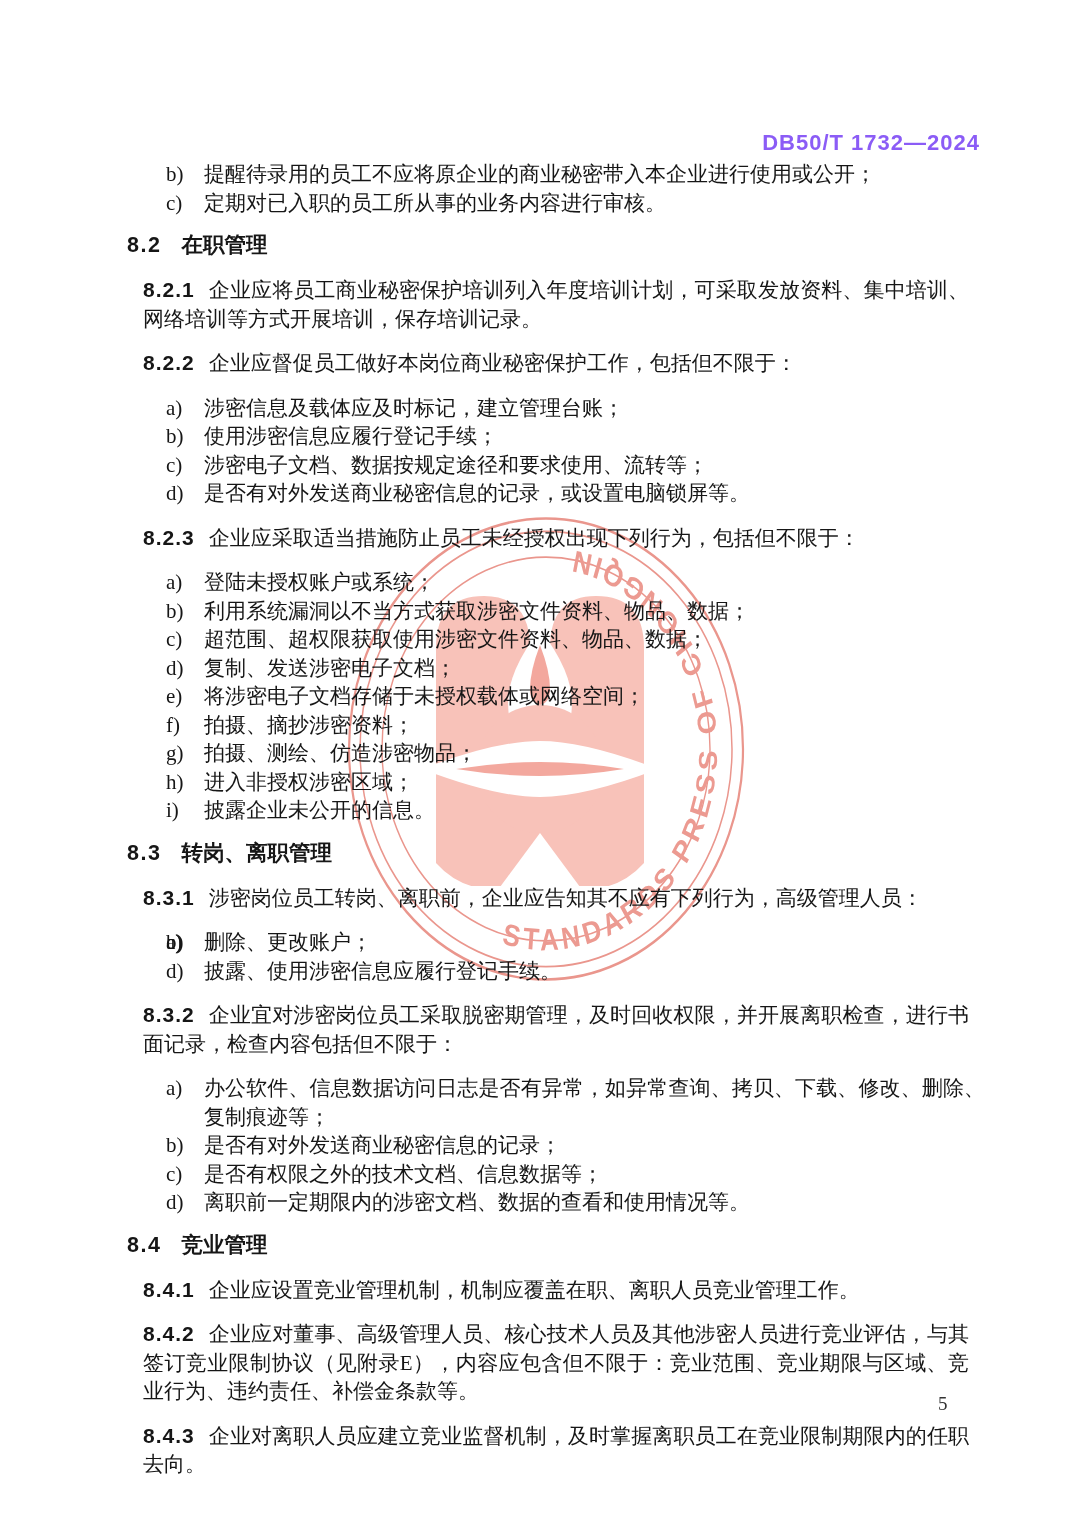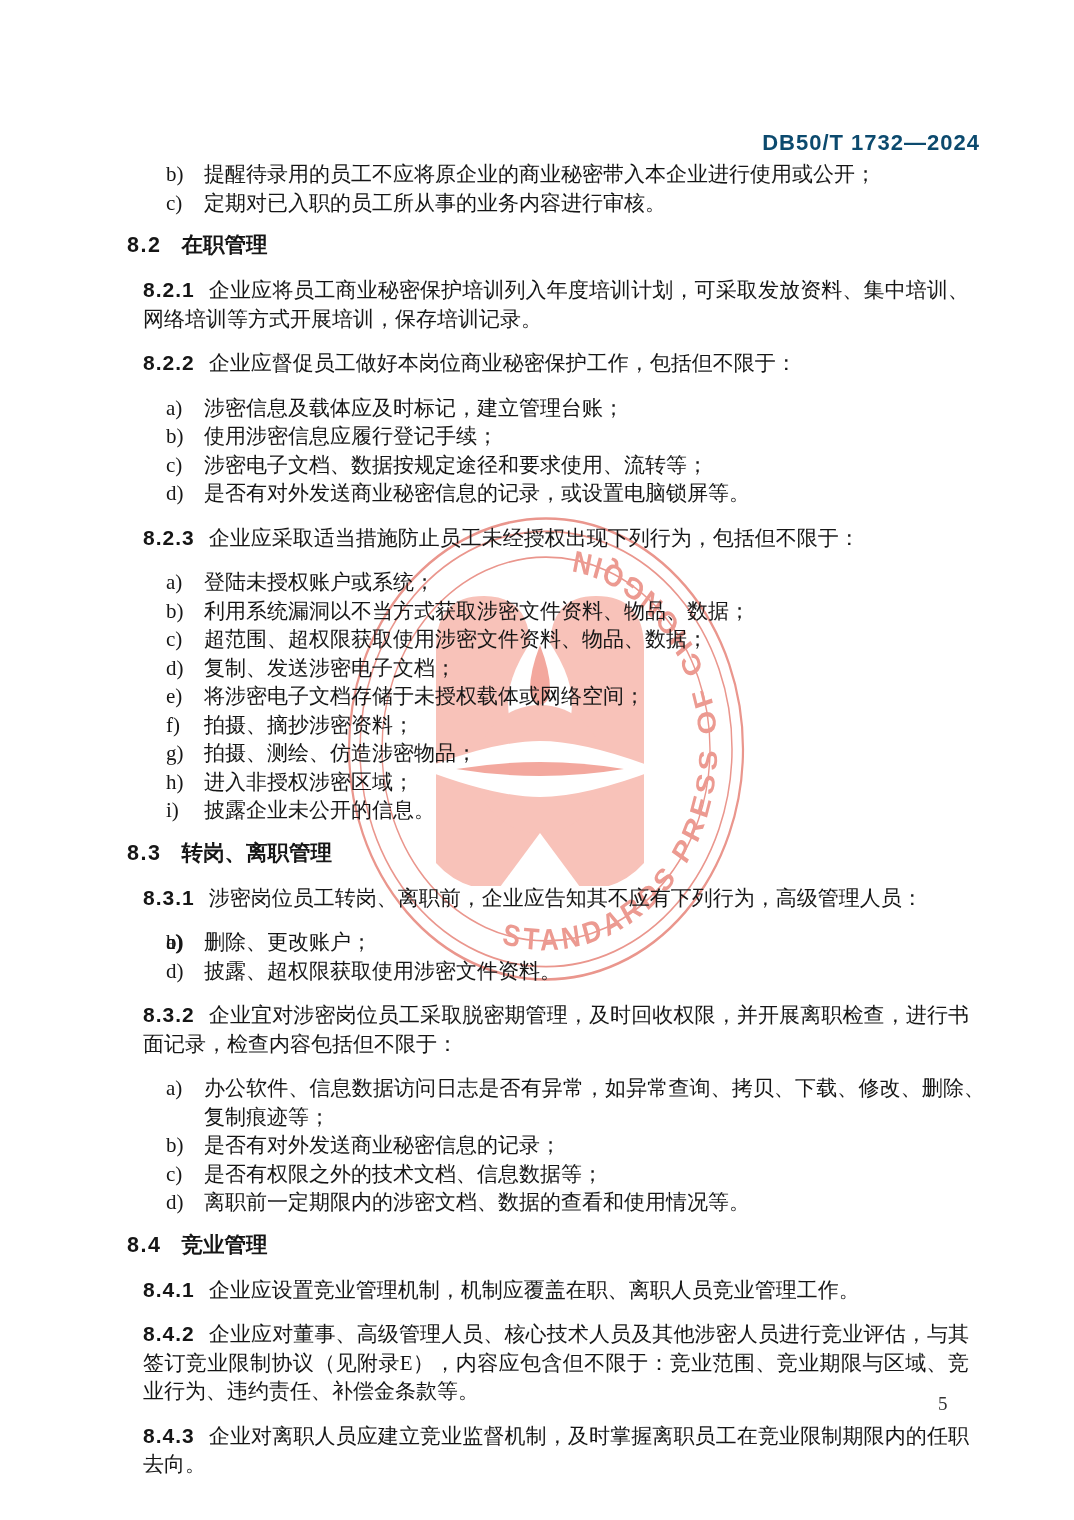--- a/index.html
+++ b/index.html
@@ -5,21 +5,21 @@
   html,body { margin:0; padding:0; background:#ffffff; }
   .page {
     position:relative; width:1074px; height:1520px; background:#ffffff;
     overflow:hidden;
     font-family:"Liberation Serif","DejaVu Serif",serif;
     color:#161616;
   }
   .doc-code {
     position:absolute; top:130px; right:94px;
     font-family:"Liberation Sans","DejaVu Sans",sans-serif;
-    font-weight:bold; font-size:22px; letter-spacing:1px; color:#0c4a6e;
+    font-weight:bold; font-size:22px; letter-spacing:1px; color:#8b5cf6;
   }
   .watermark { position:absolute; left:296px; top:469px; width:500px; height:560px; z-index:0; }
   .content {
     position:absolute; left:127px; top:160px; width:858px; z-index:1;
     font-size:21px; line-height:28.5px; text-align:justify;
   }
   .clause { margin:16px; }
   .clause .num {
     font-family:"Liberation Sans","DejaVu Sans",sans-serif;
     font-weight:bold; letter-spacing:1px; margin-right:14px; white-space:nowrap;
@@ -103,21 +103,21 @@
         <div class="li"><span class="label">g)</span><span class="txt">拍摄、测绘、仿造涉密物品；</span></div>
         <div class="li"><span class="label">h)</span><span class="txt">进入非授权涉密区域；</span></div>
         <div class="li"><span class="label">i)</span><span class="txt">披露企业未公开的信息。</span></div>
       </div>
       <div class="sec-heading"><span class="sec-num">8.3</span><span class="sec-title">转岗、离职管理</span></div>
       <p class="clause"><span class="num">8.3.1</span><span class="txt">涉密岗位员工转岗、离职前，企业应告知其不应有下列行为，高级管理人员：</span></p>
       <div class="list">
         <div class="li"><span class="label">a)</span></div>
         <div class="li"><span class="label">b)</span></div>
         <div class="li"><span class="label">c)</span><span class="txt">删除、更改账户；</span></div>
-        <div class="li"><span class="label">d)</span><span class="txt">披露、超权限获取使用涉密文件资料。</span></div>
+        <div class="li"><span class="label">d)</span><span class="txt">披露、使用涉密信息应履行登记手续。</span></div>
       </div>
       <p class="clause"><span class="num">8.3.2</span><span class="txt">企业宜对涉密岗位员工采取脱密期管理，及时回收权限，并开展离职检查，进行书面记录，检查内容包括但不限于：</span></p>
       <div class="list">
         <div class="li"><span class="label">a)</span><span class="txt">办公软件、信息数据访问日志是否有异常，如异常查询、拷贝、下载、修改、删除、复制痕迹等；</span></div>
         <div class="li"><span class="label">b)</span><span class="txt">是否有对外发送商业秘密信息的记录；</span></div>
         <div class="li"><span class="label">c)</span><span class="txt">是否有权限之外的技术文档、信息数据等；</span></div>
         <div class="li"><span class="label">d)</span><span class="txt">离职前一定期限内的涉密文档、数据的查看和使用情况等。</span></div>
       </div>
       <div class="sec-heading"><span class="sec-num">8.4</span><span class="sec-title">竞业管理</span></div>
       <p class="clause"><span class="num">8.4.1</span><span class="txt">企业应设置竞业管理机制，机制应覆盖在职、离职人员竞业管理工作。</span></p>

